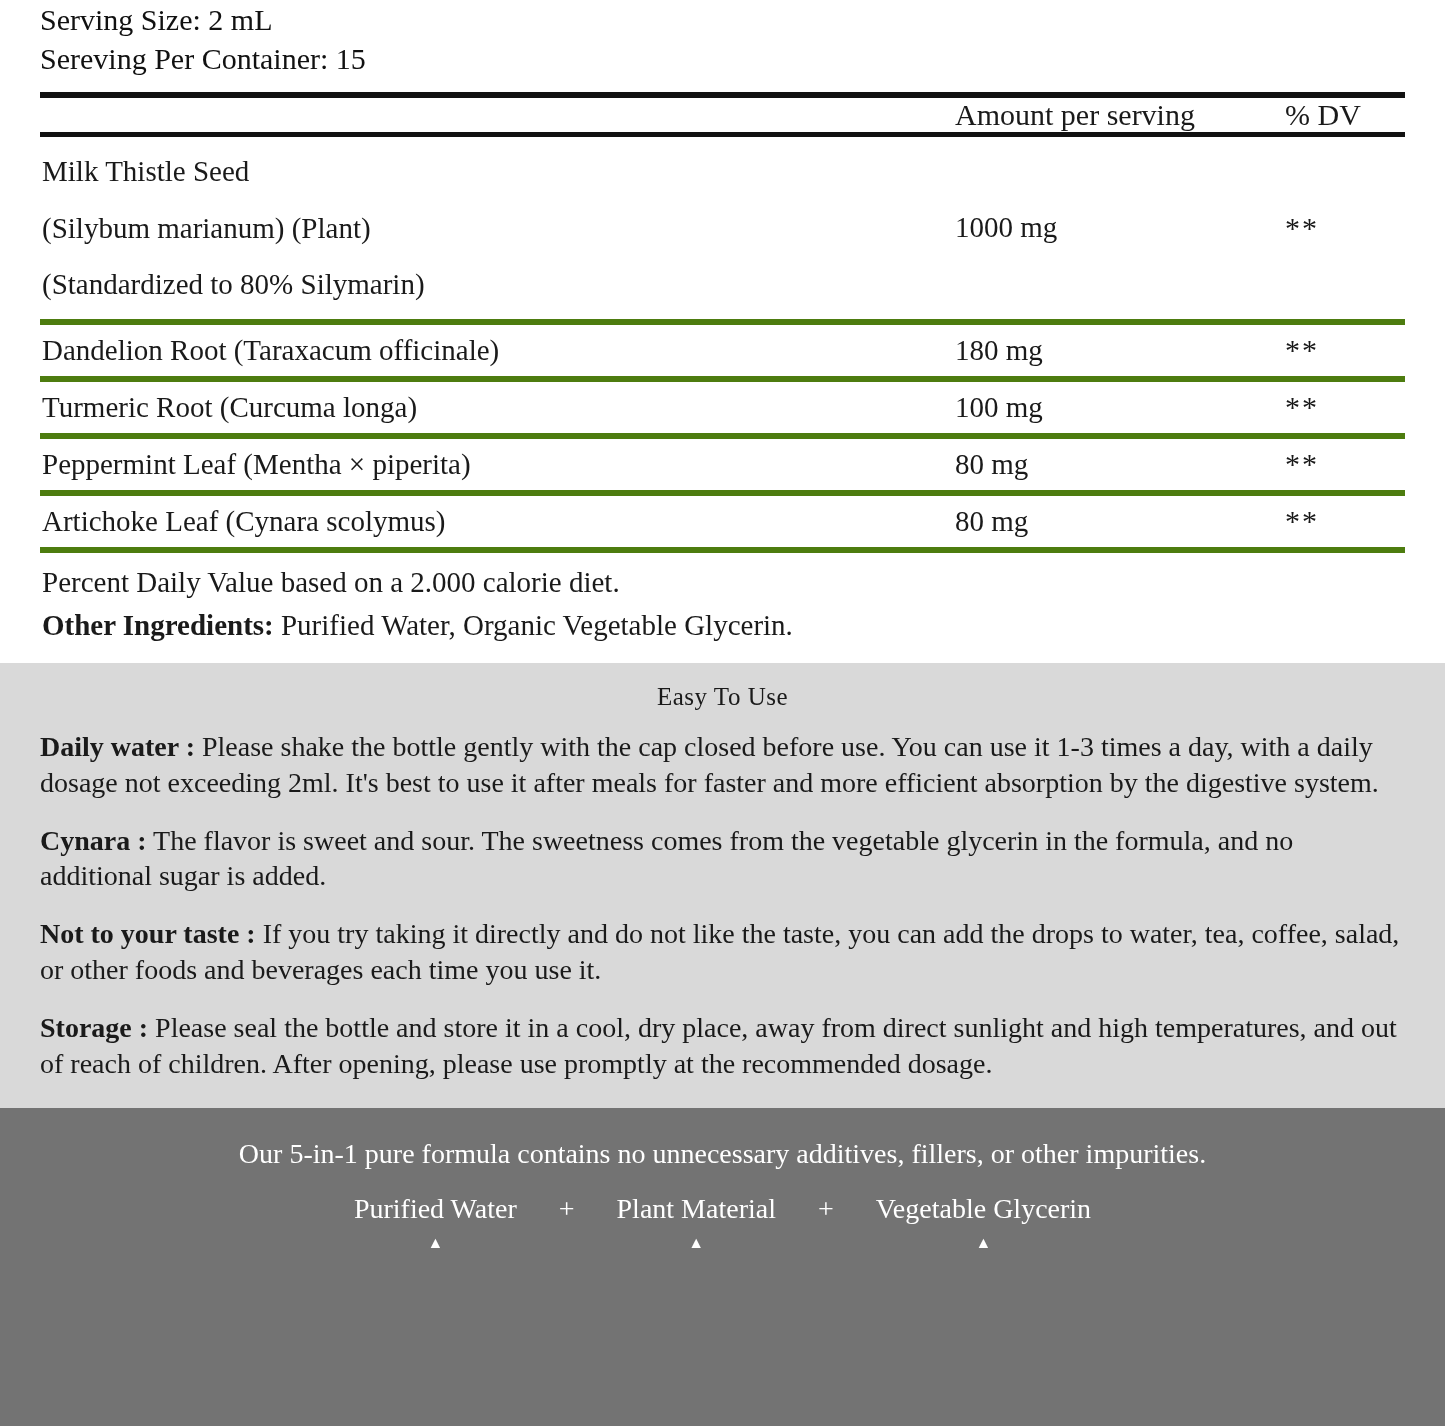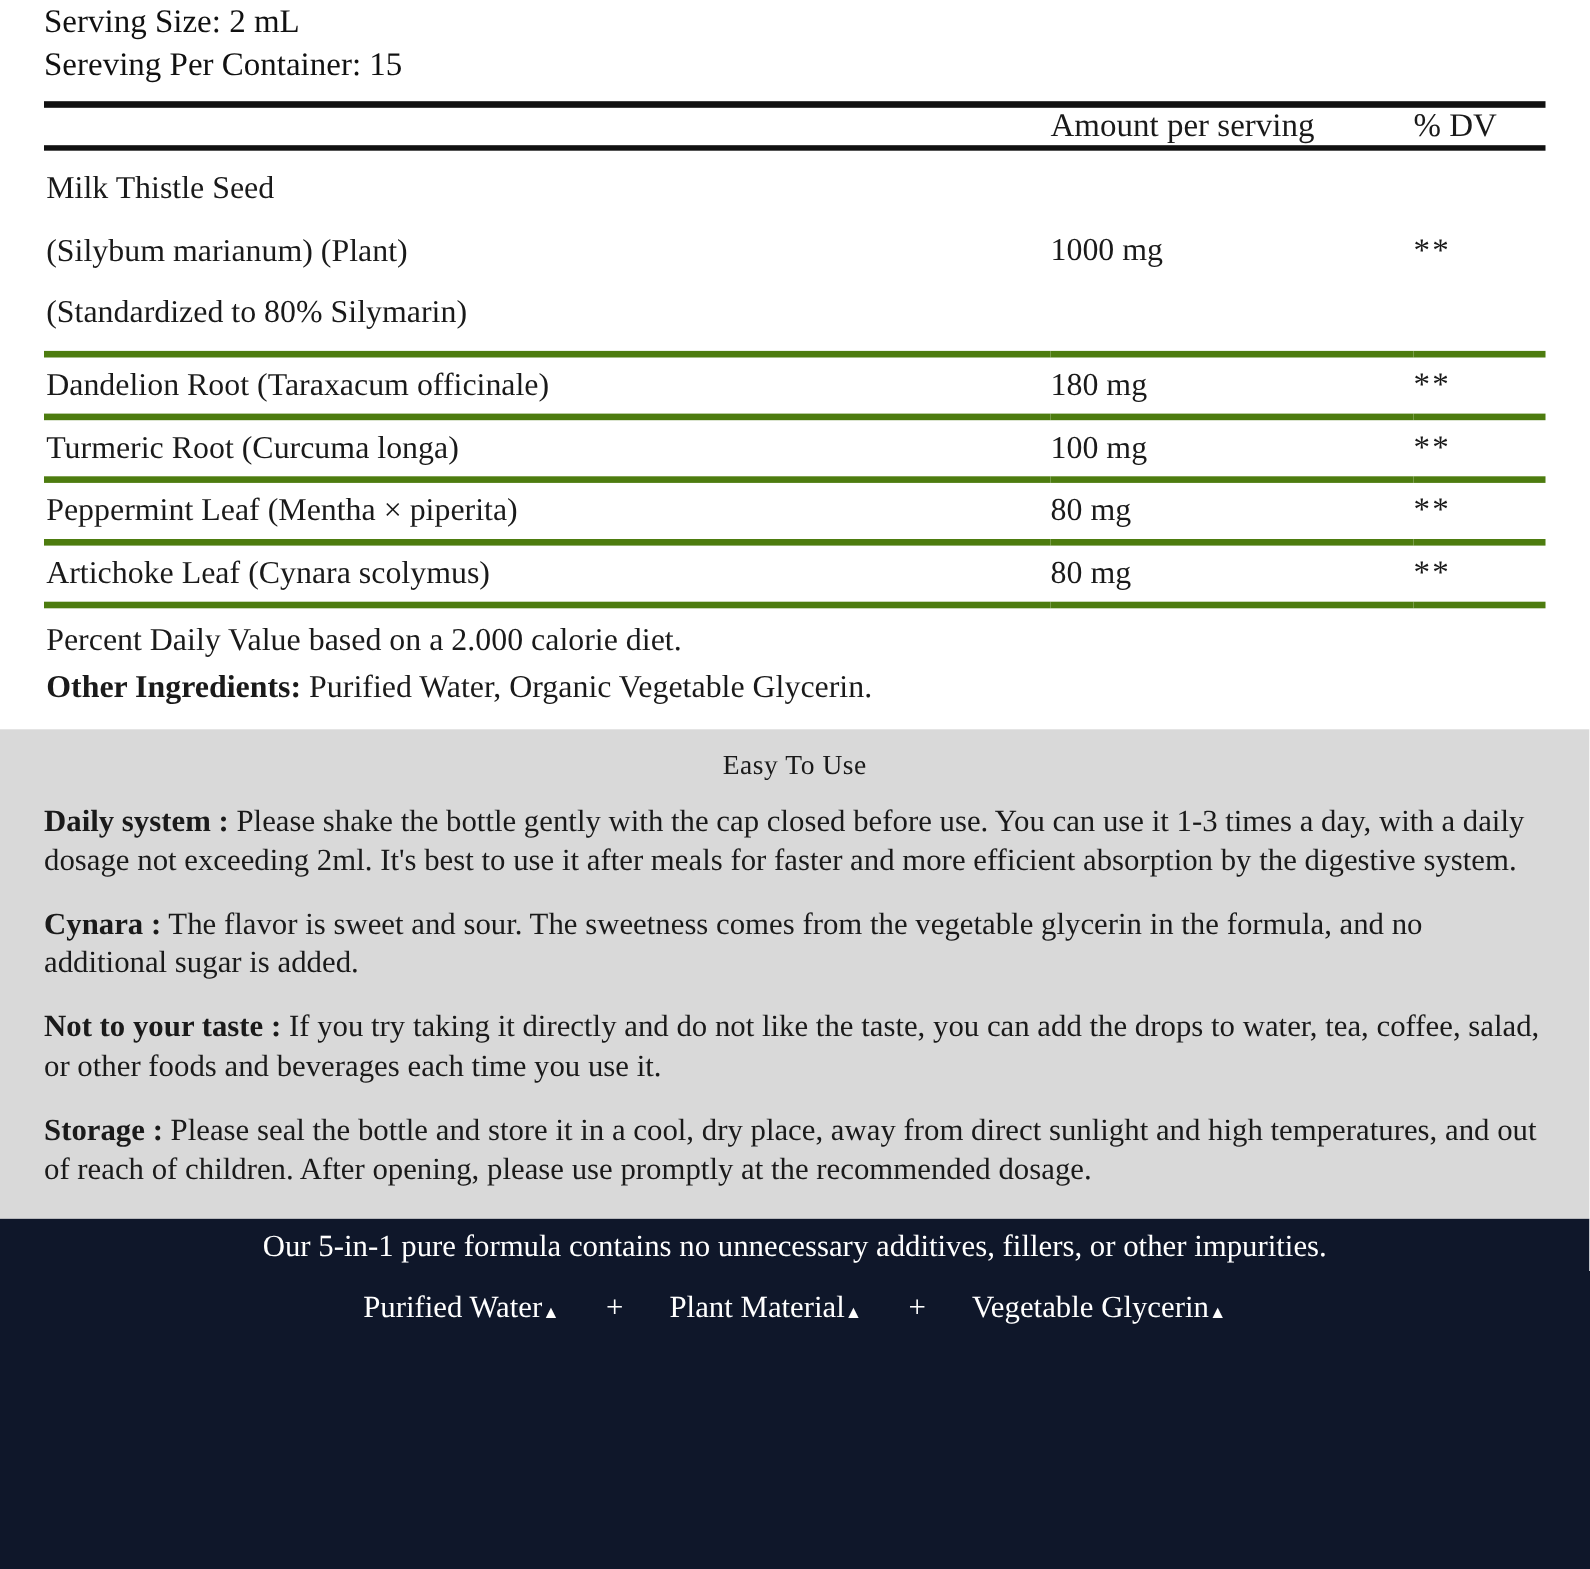--- a/index.html
+++ b/index.html
@@ -93,40 +93,40 @@
   .easy p {
     font-size: 28px;
     line-height: 1.28;
     margin: 0 0 22px 0;
   }
   .easy p:last-child { margin-bottom: 0; }
   .easy b { font-weight: 700; }
 
   
   .footer {
-    background: #0f172a;
+    background: #737373;
     color: #ffffff;
-    padding: 8px 40px 18px 40px;
+    padding: 28px 40px 18px 40px;
     text-align: center;
     flex: 1 0 auto;
   }
   .footer-tagline {
     font-size: 28px;
     line-height: 1.3;
     margin: 0 0 22px 0;
   }
   .footer-items {
     display: flex;
     justify-content: center;
     align-items: flex-start;
     gap: 42px;
   }
   .footer-item {
     display: flex;
-    flex-direction: row;
+    flex-direction: column;
     align-items: center;
   }
   .footer-item-label {
     font-size: 28px;
     line-height: 1.1;
   }
   .footer-arrow {
     font-size: 16px;
     line-height: 1;
     margin-top: 10px;
@@ -201,21 +201,21 @@
     <div class="footnote">Percent Daily Value based on a 2.000 calorie diet.</div>
     <div class="other-ing">
       <b>Other Ingredients:</b><span> Purified Water, Organic Vegetable Glycerin.</span>
     </div>
   </section>
 
   <section class="easy">
     <h2>Easy To Use</h2>
 
     <p>
-      <b>Daily system :</b><span> Please shake the bottle gently with the cap closed before use. You can use it 1-3 times a day, with a daily dosage not exceeding 2ml. It's best to use it after meals for faster and more efficient absorption by the digestive system.</span>
+      <b>Daily water :</b><span> Please shake the bottle gently with the cap closed before use. You can use it 1-3 times a day, with a daily dosage not exceeding 2ml. It's best to use it after meals for faster and more efficient absorption by the digestive system.</span>
     </p>
     <p>
       <b>Cynara :</b><span> The flavor is sweet and sour. The sweetness comes from the vegetable glycerin in the formula, and no additional sugar is added.</span>
     </p>
     <p>
       <b>Not to your taste :</b><span> If you try taking it directly and do not like the taste, you can add the drops to water, tea, coffee, salad, or other foods and beverages each time you use it.</span>
     </p>
     <p>
       <b>Storage :</b><span> Please seal the bottle and store it in a cool, dry place, away from direct sunlight and high temperatures,  and out of reach of children. After opening, please use promptly at the recommended dosage.</span>
     </p>

